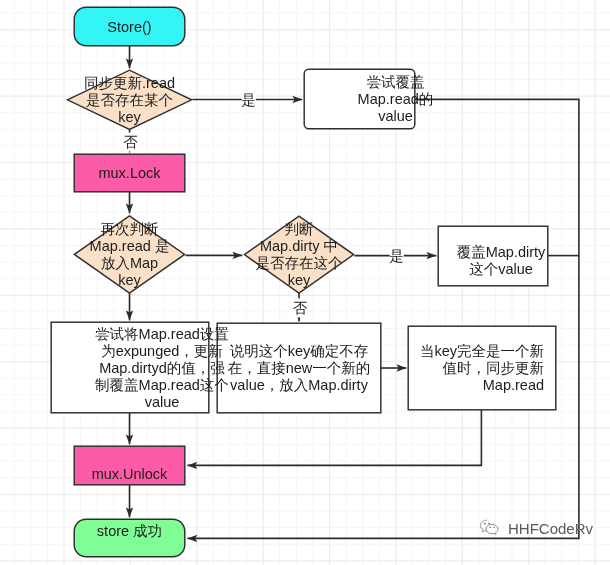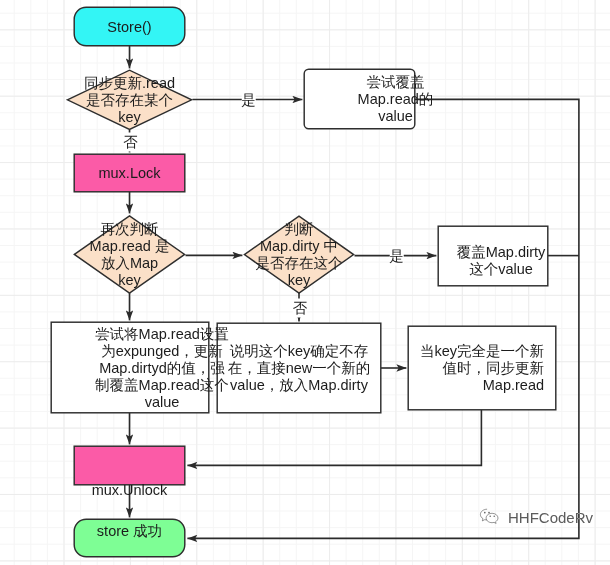--- a/index.html
+++ b/index.html
@@ -105,30 +105,30 @@
 value</div>
 
   <div class="node" style="left:217px;top:323px;width:164px;height:90px;">说明这个key确定不存
 在，直接new一个新的
 value，放入Map.dirty</div>
 
   <div class="node" style="left:408px;top:326px;width:148px;height:84px;text-align:right;">当key完全是一个新
 值时，同步更新
 Map.read</div>
 
-  <div class="node" style="left:74px;top:462px;width:111px;height:55px;">mux.Unlock</div>
+  <div class="node" style="left:74px;top:446px;width:111px;height:55px;">mux.Unlock</div>
 
   <div class="node" style="left:74px;top:519px;width:111px;height:24px;">store 成功</div>
 
   <div class="elabel" style="left:248.6px;top:100px;">是</div>
   <div class="elabel" style="left:130.6px;top:142px;">否</div>
   <div class="elabel" style="left:396.6px;top:256px;">是</div>
   <div class="elabel" style="left:299.9px;top:308px;">否</div>
 
-  <div id="watermark" style="left:479px;top:508px;">
+  <div id="watermark" style="left:479px;top:519px;">
     <svg width="21" height="18" viewBox="0 0 21 18">
       <g fill="none" stroke="#9a9a9a" stroke-width="0.7">
         <path d="M8.1 1.2C4.4 1.2 1.4 3.6 1.4 6.5c0 1.7 1 3.2 2.6 4.2L3.3 12.9l2.4-1.2
                  c0.7 0.2 1.5 0.3 2.4 0.3"></path>
         <path d="M13.1 5.3c-3.3 0-6 2.1-6 4.7 0 2.6 2.7 4.7 6 4.7 0.7 0 1.3-0.1 1.9-0.3
                  l2.1 1-0.6-1.6c1.5-0.9 2.5-2.2 2.5-3.8 0-2.6-2.7-4.7-5.9-4.7z"></path>
       </g>
       <g fill="#9a9a9a">
         <circle cx="5.8" cy="4.6" r="0.85"></circle>
         <circle cx="10.0" cy="4.6" r="0.85"></circle>

